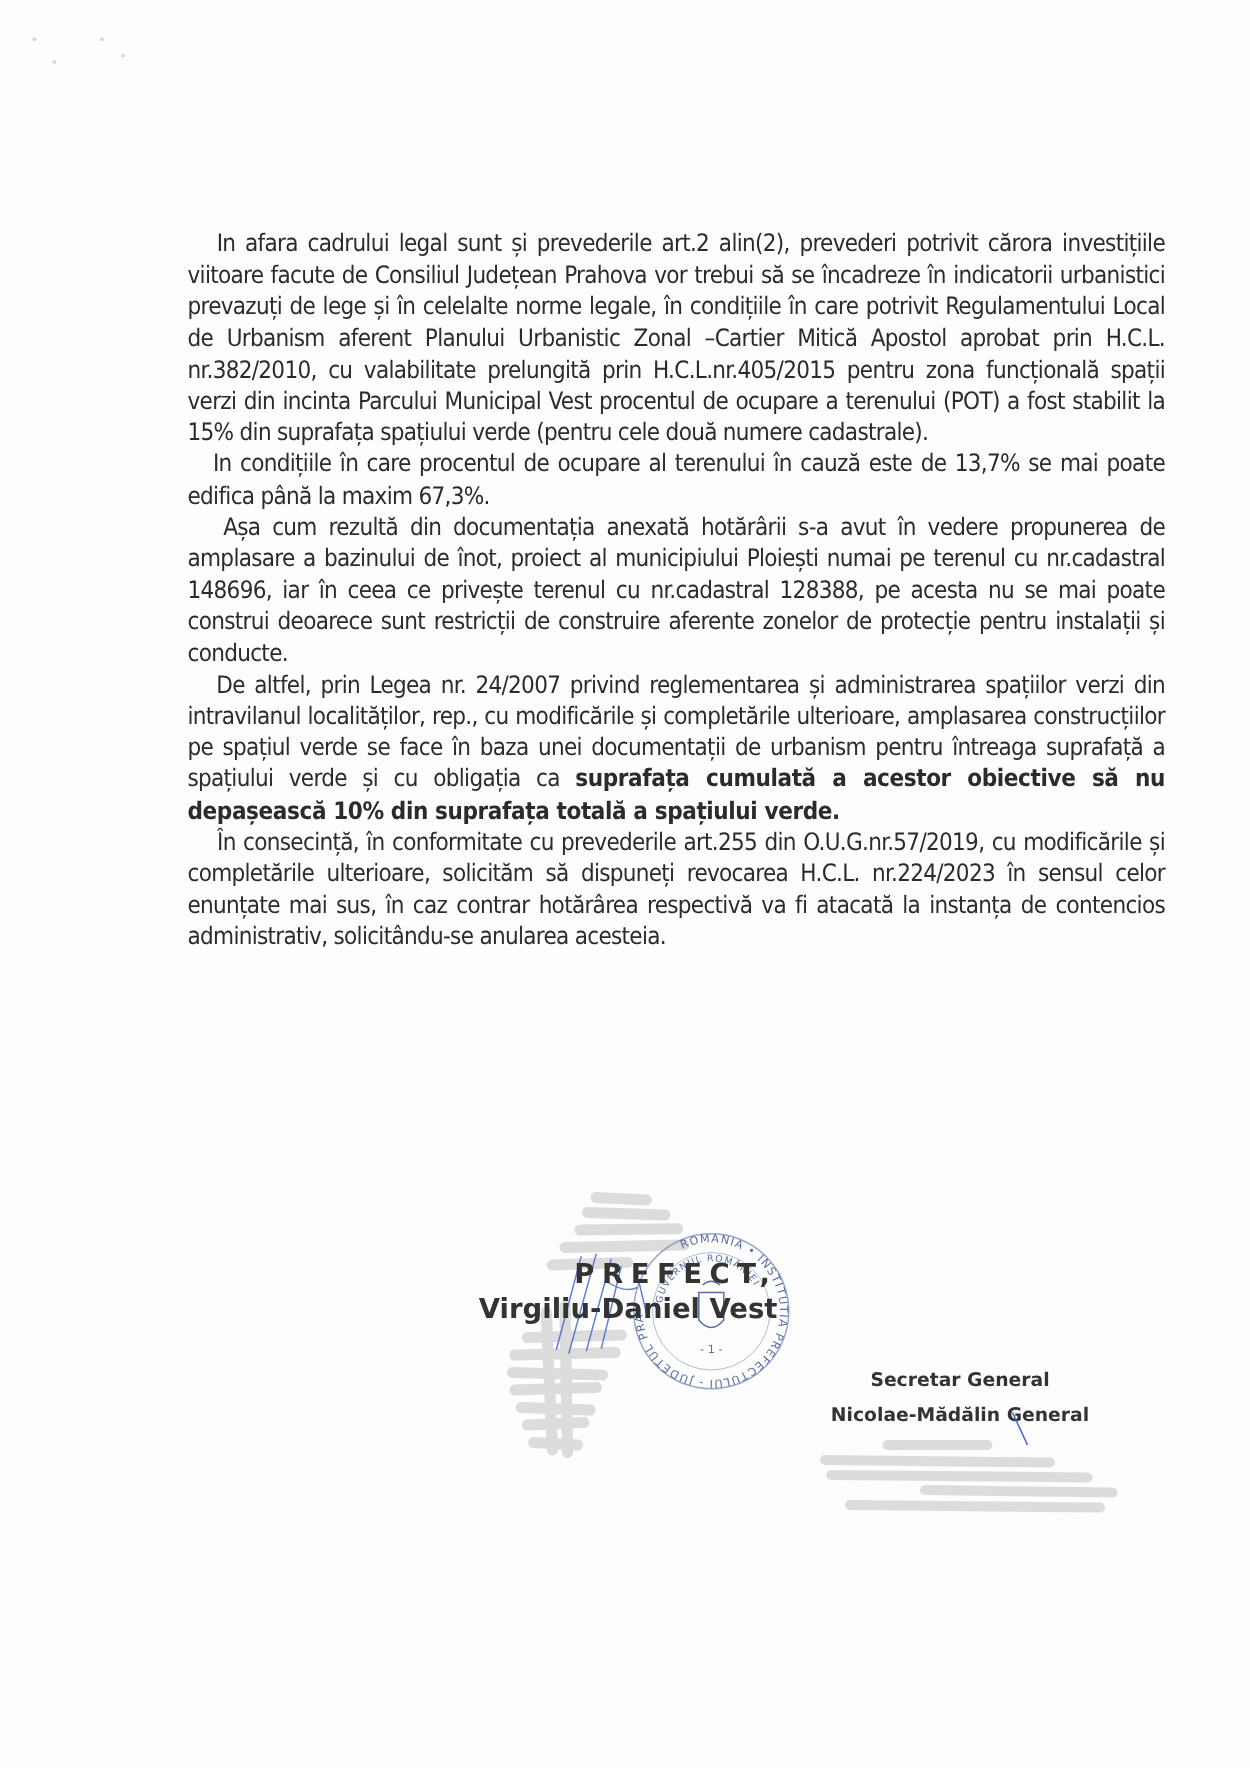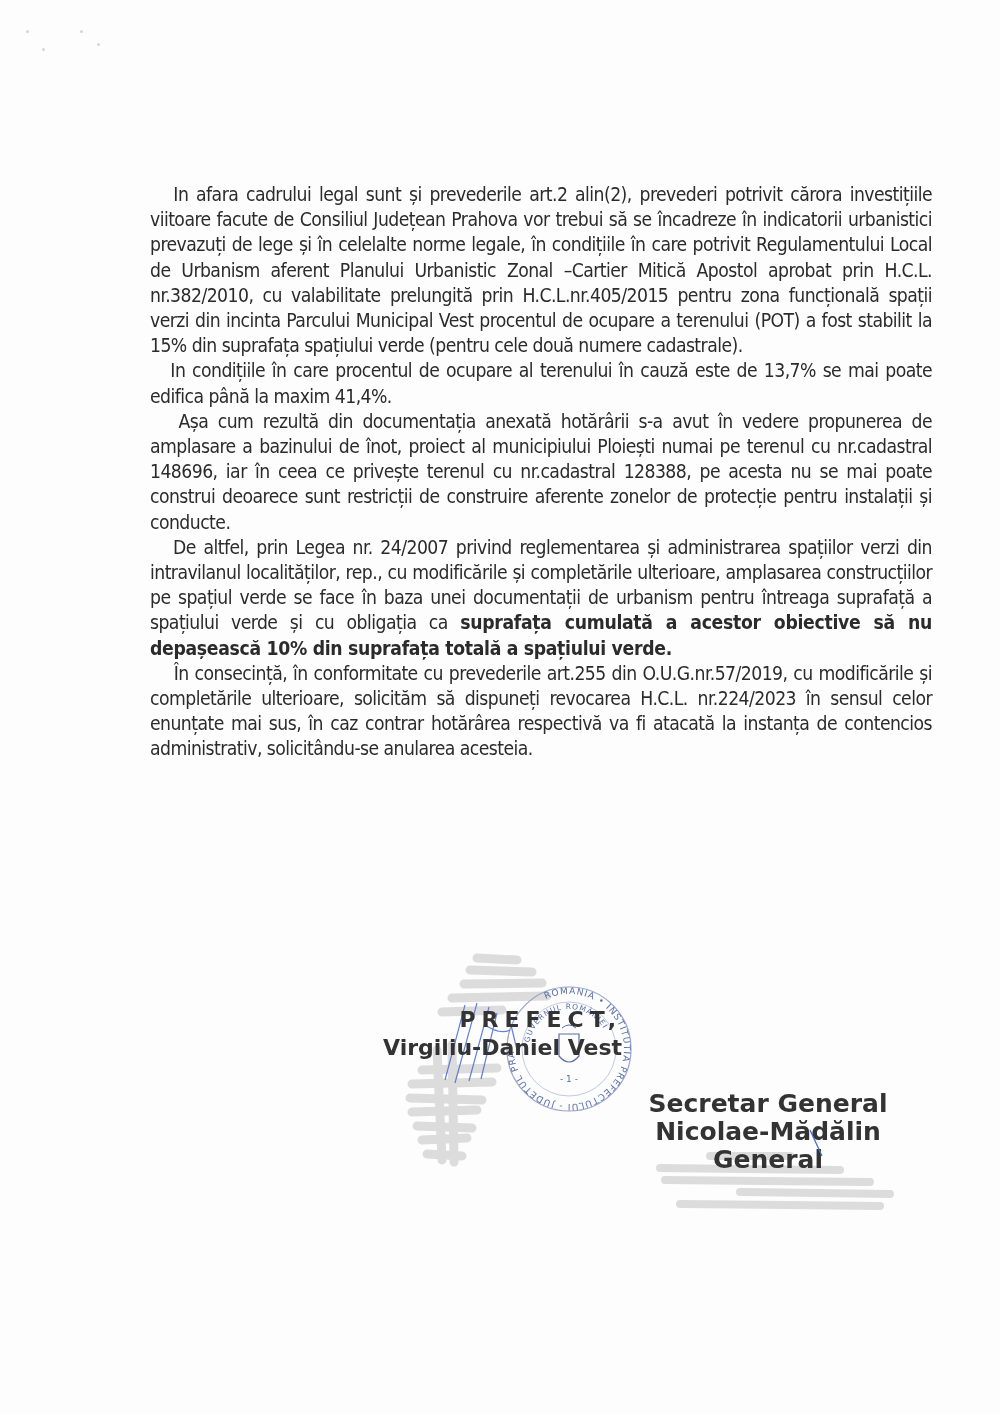--- a/index.html
+++ b/index.html
@@ -6,21 +6,21 @@
   body { width:1000px; height:1414px; position:relative; overflow:hidden; font-family:"DejaVu Sans", sans-serif; color:#2b2b2b; }
   .page { position:absolute; left:0; top:0; width:1000px; height:1414px; background:#fdfdfd; }
   .body-text { position:absolute; left:150px; top:182px; width:782px; font-size:19.2px; line-height:25.2px; letter-spacing:-0.55px; text-align:justify; font-family:"DejaVu Sans Condensed","DejaVu Sans", sans-serif; font-stretch:condensed; }
   .para { margin:0; text-indent:0; }
   .para + .para { margin-top:0; }
   .bold { font-weight:bold; letter-spacing:-0.3px; }
   .para { text-indent:0; }
 
   .sig-left { position:absolute; left:382px; top:1006px; width:240px; text-align:right; font-family:"DejaVu Sans", sans-serif; font-weight:bold; color:#333; font-size:22px; line-height:28px; }
   .sig-title { letter-spacing:6px; }
-  .sig-right { position:absolute; left:628px; top:1090px; width:280px; text-align:center; font-family:"DejaVu Sans", sans-serif; font-weight:bold; color:#333; font-size:25px; line-height:28px; }
+  .sig-right { position:absolute; left:628px; top:1090px; width:280px; text-align:center; font-family:"DejaVu Sans", sans-serif; font-weight:bold; color:#333; font-size:15px; line-height:28px; }
 
   .stamp { position:absolute; left:504px; top:984px; width:130px; height:130px; }
   .scribble { position:absolute; }
   .redact1 { left:382px; top:950px; width:200px; height:220px; }
   .redact2 { left:640px; top:1150px; width:260px; height:65px; }
   .sig-ink { position:absolute; left:425px; top:995px; width:130px; height:90px; }
   .dust span { position:absolute; width:3px; height:3px; background:#d6d6d6; border-radius:50%; }
 </style>
 </head>
 <body>
@@ -29,21 +29,21 @@
 
   <div class="dust">
     <span style="left:26px;top:30px"></span>
     <span style="left:80px;top:30px"></span>
     <span style="left:42px;top:48px"></span>
     <span style="left:97px;top:43px"></span>
   </div>
 
   <div class="body-text">
     <p class="para" style="text-indent:0">&nbsp;&nbsp;&nbsp;<span>In afara cadrului legal sunt și prevederile art.2 alin(2), prevederi potrivit cărora investițiile viitoare facute de Consiliul Județean Prahova vor trebui să se încadreze în indicatorii urbanistici prevazuți de lege și în celelalte norme legale, în condițiile în care potrivit Regulamentului Local de Urbanism aferent Planului Urbanistic Zonal –Cartier Mitică Apostol aprobat prin H.C.L. nr.382/2010, cu valabilitate prelungită prin H.C.L.nr.405/2015 pentru zona funcțională spații verzi din incinta Parcului Municipal Vest procentul de ocupare a terenului (POT) a fost stabilit la 15% din suprafața spațiului verde (pentru cele două numere cadastrale).</span></p>
-    <p class="para">&nbsp;&nbsp;&nbsp;<span>In condițiile în care procentul de ocupare al terenului în cauză este de 13,7% se mai poate edifica până la maxim 41,4%.</span></p>
+    <p class="para">&nbsp;&nbsp;&nbsp;<span>In condițiile în care procentul de ocupare al terenului în cauză este de 13,7% se mai poate edifica până la maxim 67,3%.</span></p>
     <p class="para">&nbsp;&nbsp;&nbsp;<span>Așa cum rezultă din documentația anexată hotărârii s-a avut în vedere propunerea de amplasare a bazinului de înot, proiect al municipiului Ploiești numai pe terenul cu nr.cadastral 148696, iar în ceea ce privește terenul cu nr.cadastral 128388, pe acesta nu se mai poate construi deoarece sunt restricții de construire aferente zonelor de protecție pentru instalații și conducte.</span></p>
     <p class="para">&nbsp;&nbsp;&nbsp;<span>De altfel, prin Legea nr. 24/2007 privind reglementarea și administrarea spațiilor verzi din intravilanul localităților, rep., cu modificările și completările ulterioare, amplasarea construcțiilor pe spațiul verde se face în baza unei documentații de urbanism pentru întreaga suprafață a spațiului verde și cu obligația ca </span><span class="bold">suprafața cumulată a acestor obiective să nu depașească 10% din suprafața totală a spațiului verde.</span></p>
     <p class="para">&nbsp;&nbsp;&nbsp;&nbsp;<span>În consecință, în conformitate cu prevederile art.255 din O.U.G.nr.57/2019, cu modificările și completările ulterioare, solicităm să dispuneți revocarea H.C.L. nr.224/2023 în sensul celor enunțate mai sus, în caz contrar hotărârea respectivă va fi atacată la instanța de contencios administrativ, solicitându-se anularea acesteia.</span></p>
   </div>
 
   <svg class="scribble redact1" viewBox="0 0 200 220">
     <g stroke="#dcdcdc" stroke-width="9" fill="none" stroke-linecap="round">
       <path d="M95 8 L135 10 M88 20 L150 22 M82 34 L160 33 M70 48 L165 46 M60 62 L120 60"></path>
       <path d="M40 120 L115 118 M30 134 L110 132 M28 148 L100 150 M30 162 L95 160 M35 176 L90 178 M40 190 L85 188 M45 204 L80 206"></path>
       <path d="M55 100 L60 210 M70 95 L72 212"></path>

